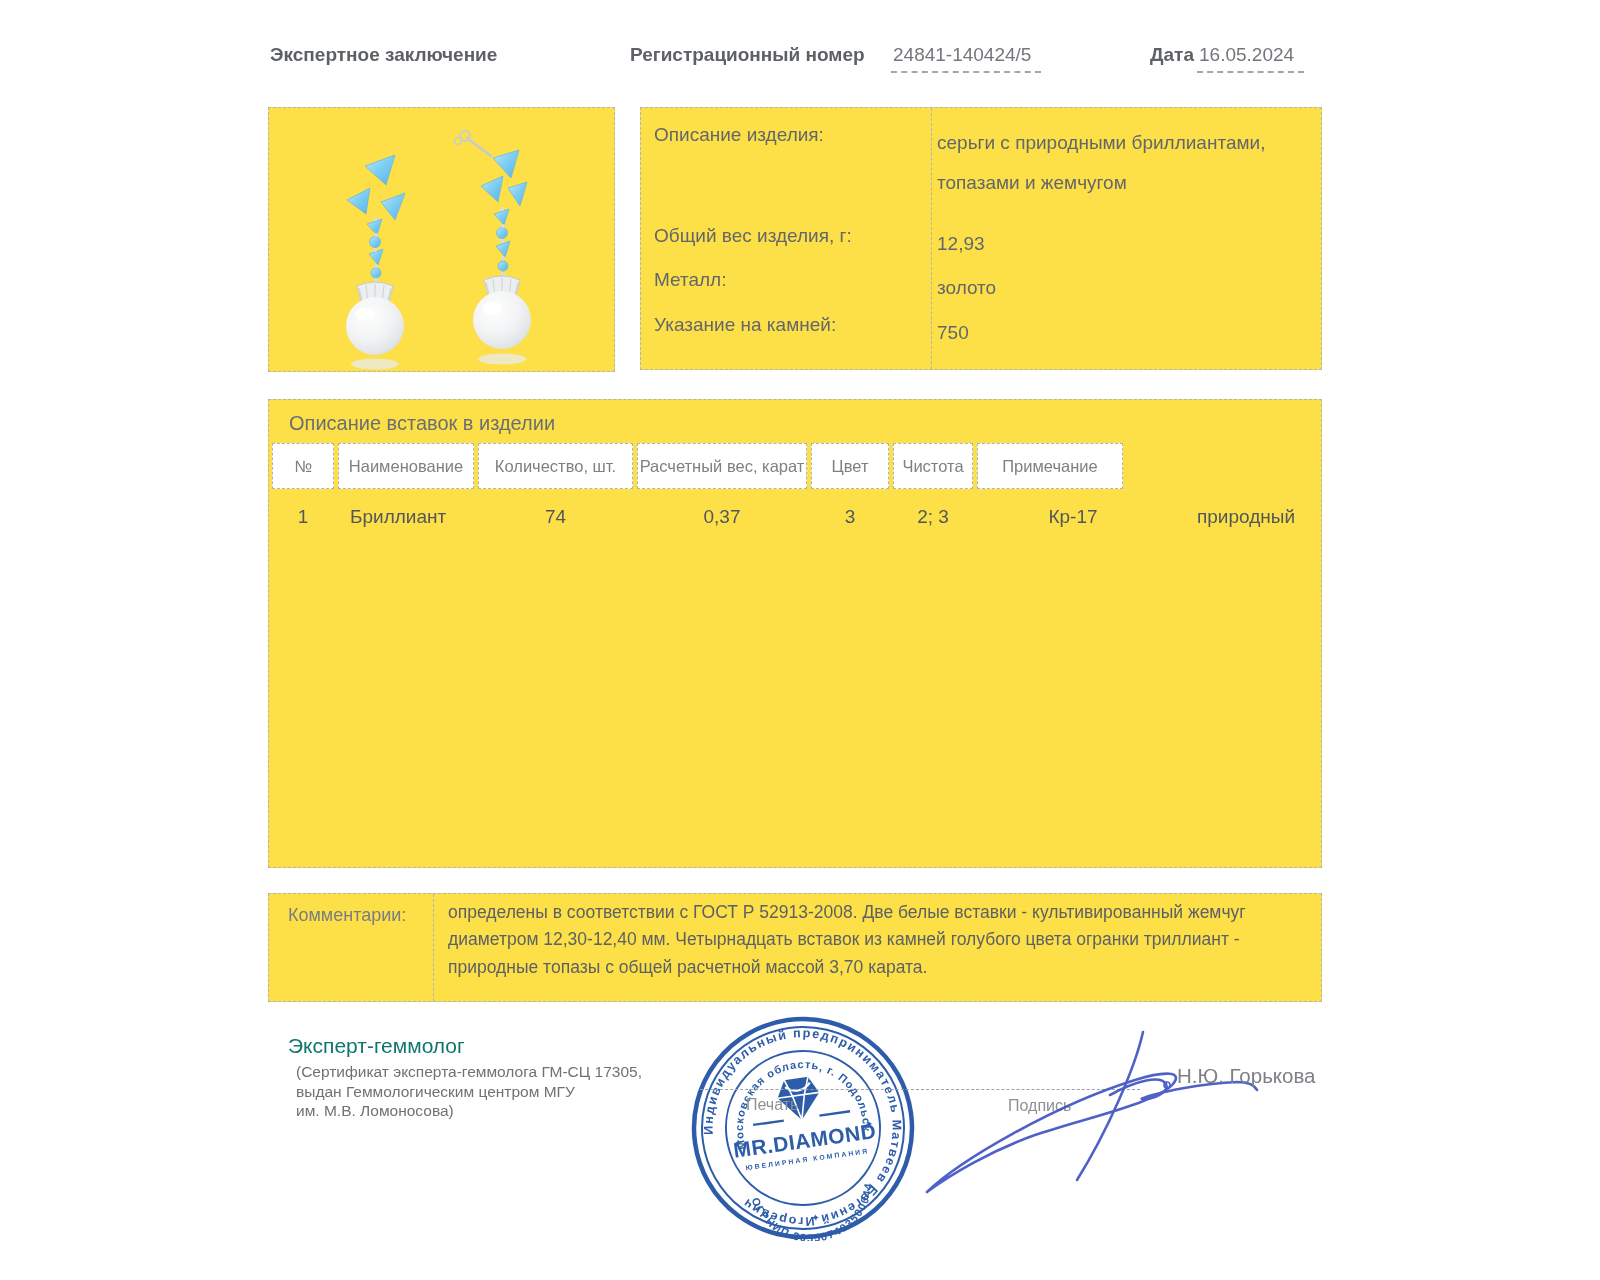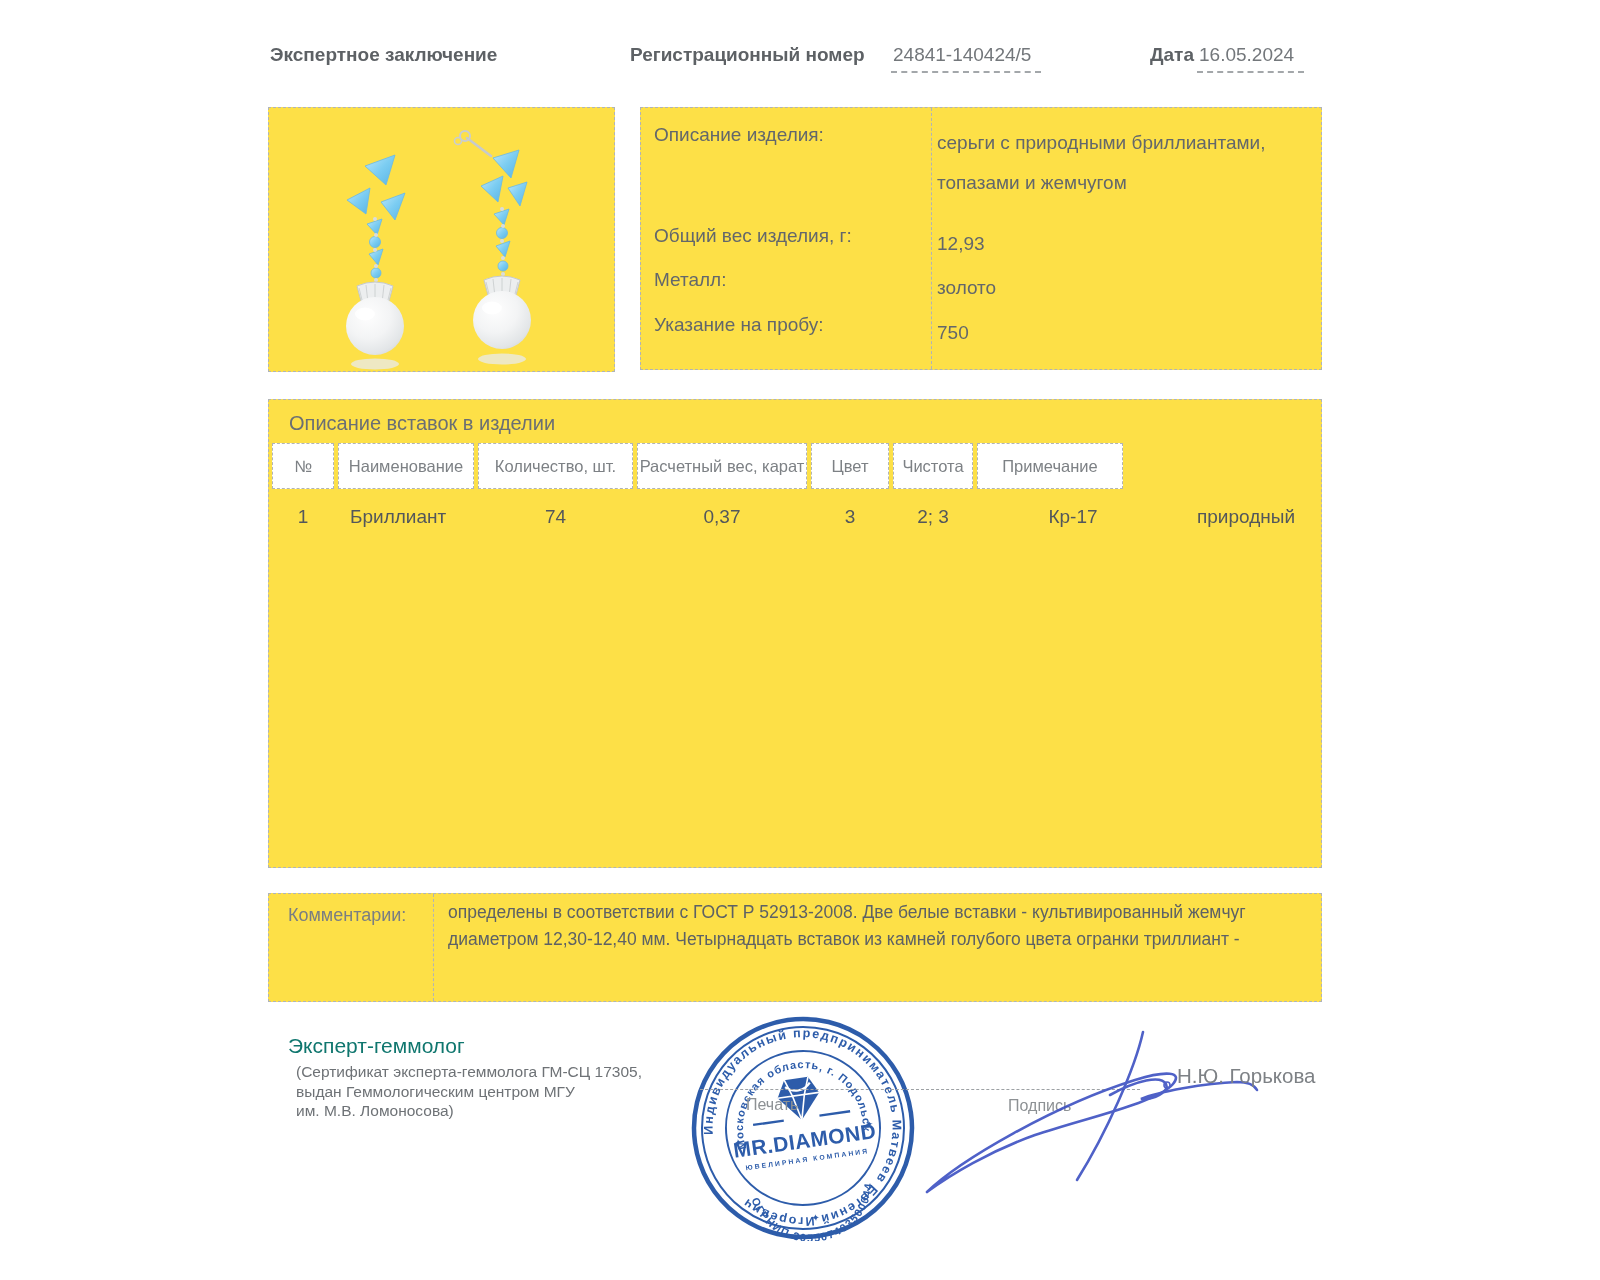--- a/index.html
+++ b/index.html
@@ -105,21 +105,21 @@
 </div>
 
 <div class="dash-box" style="left:640px;top:107px;width:682px;height:263px;">
   <div class="vdivider" style="left:290px;"></div>
   <div class="desc-label" style="top:16px;">Описание изделия:</div>
   <div class="desc-value" style="top:15px;width:368px;">серьги с природными бриллиантами, топазами и жемчугом</div>
   <div class="desc-label" style="top:117px;">Общий вес изделия, г:</div>
   <div class="desc-value" style="top:116px;">12,93</div>
   <div class="desc-label" style="top:161px;">Металл:</div>
   <div class="desc-value" style="top:160px;">золото</div>
-  <div class="desc-label" style="top:206px;">Указание на пробу:</div>
+  <div class="desc-label" style="top:206px;">Указание на камней:</div>
   <div class="desc-value" style="top:205px;">750</div>
 </div>
 
 <div class="dash-box" style="left:268px;top:399px;width:1054px;height:469px;">
   <div class="abs" style="left:20px;top:12px;font-size:20px;color:#6b6f73;">Описание вставок в изделии</div>
 
   <div class="hdr-row" style="left:3px;top:43px;">
     <div class="tbl-head-cell" style="width:62px;">№</div>
     <div class="tbl-head-cell" style="width:136px;">Наименование</div>
     <div class="tbl-head-cell" style="width:155px;">Количество, шт.</div>
@@ -140,20 +140,21 @@
     <div class="tbl-row-cell" style="width:146px;">природный</div>
   </div>
 </div>
 
 <div class="dash-box" style="left:268px;top:893px;width:1054px;height:109px;">
   <div class="vdivider" style="left:164px;"></div>
   <div class="abs" style="left:19px;top:11px;font-size:18px;color:#7a7e82;">Комментарии:</div>
   <div class="abs" style="left:179px;top:5px;">
     <div class="comment-line">определены в соответствии с ГОСТ Р 52913-2008. Две белые вставки - культивированный жемчуг</div>
     <div class="comment-line">диаметром 12,30-12,40 мм. Четырнадцать вставок из камней голубого цвета огранки триллиант -</div>
+    <div class="comment-line">природные топазы с общей расчетной массой 3,70 карата.</div>
   </div>
 </div>
 
 <div class="abs" style="left:288px;top:1034px;font-size:21px;color:#0f766e;">Эксперт-геммолог</div>
 <div class="abs" style="left:296px;top:1062px;">
   <div class="cert-line">(Сертификат эксперта-геммолога ГМ-СЦ 17305,</div>
   <div class="cert-line">выдан Геммологическим центром МГУ</div>
   <div class="cert-line">им. М.В. Ломоносова)</div>
 </div>
 

